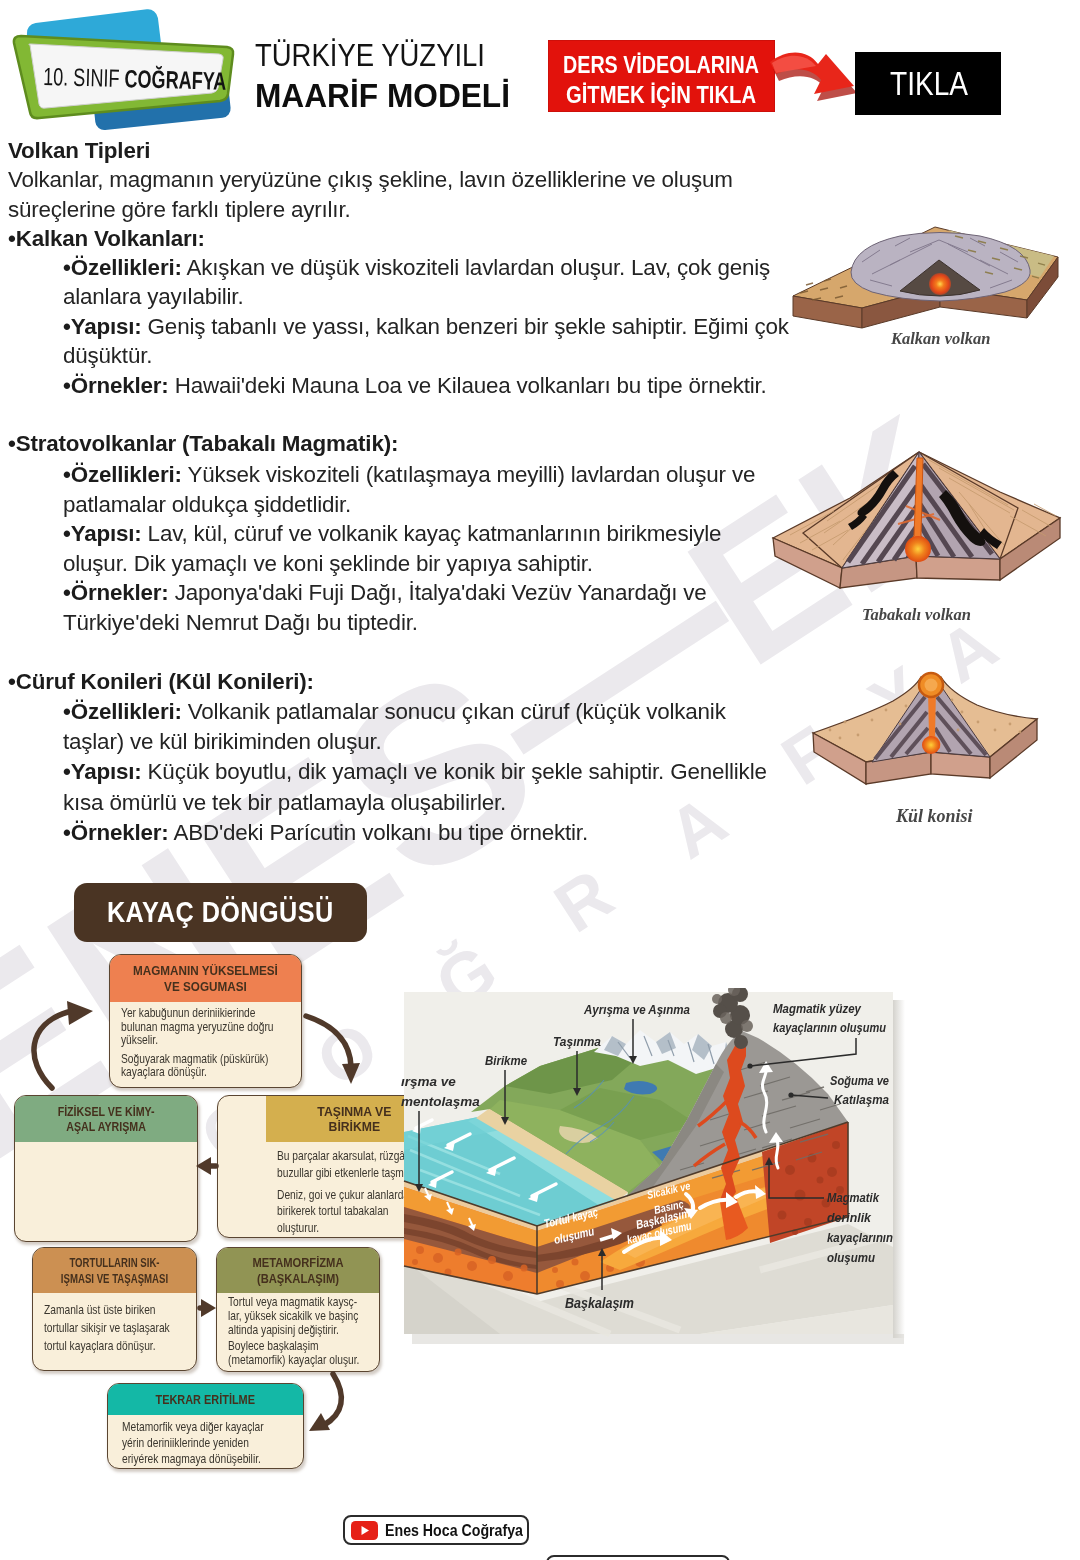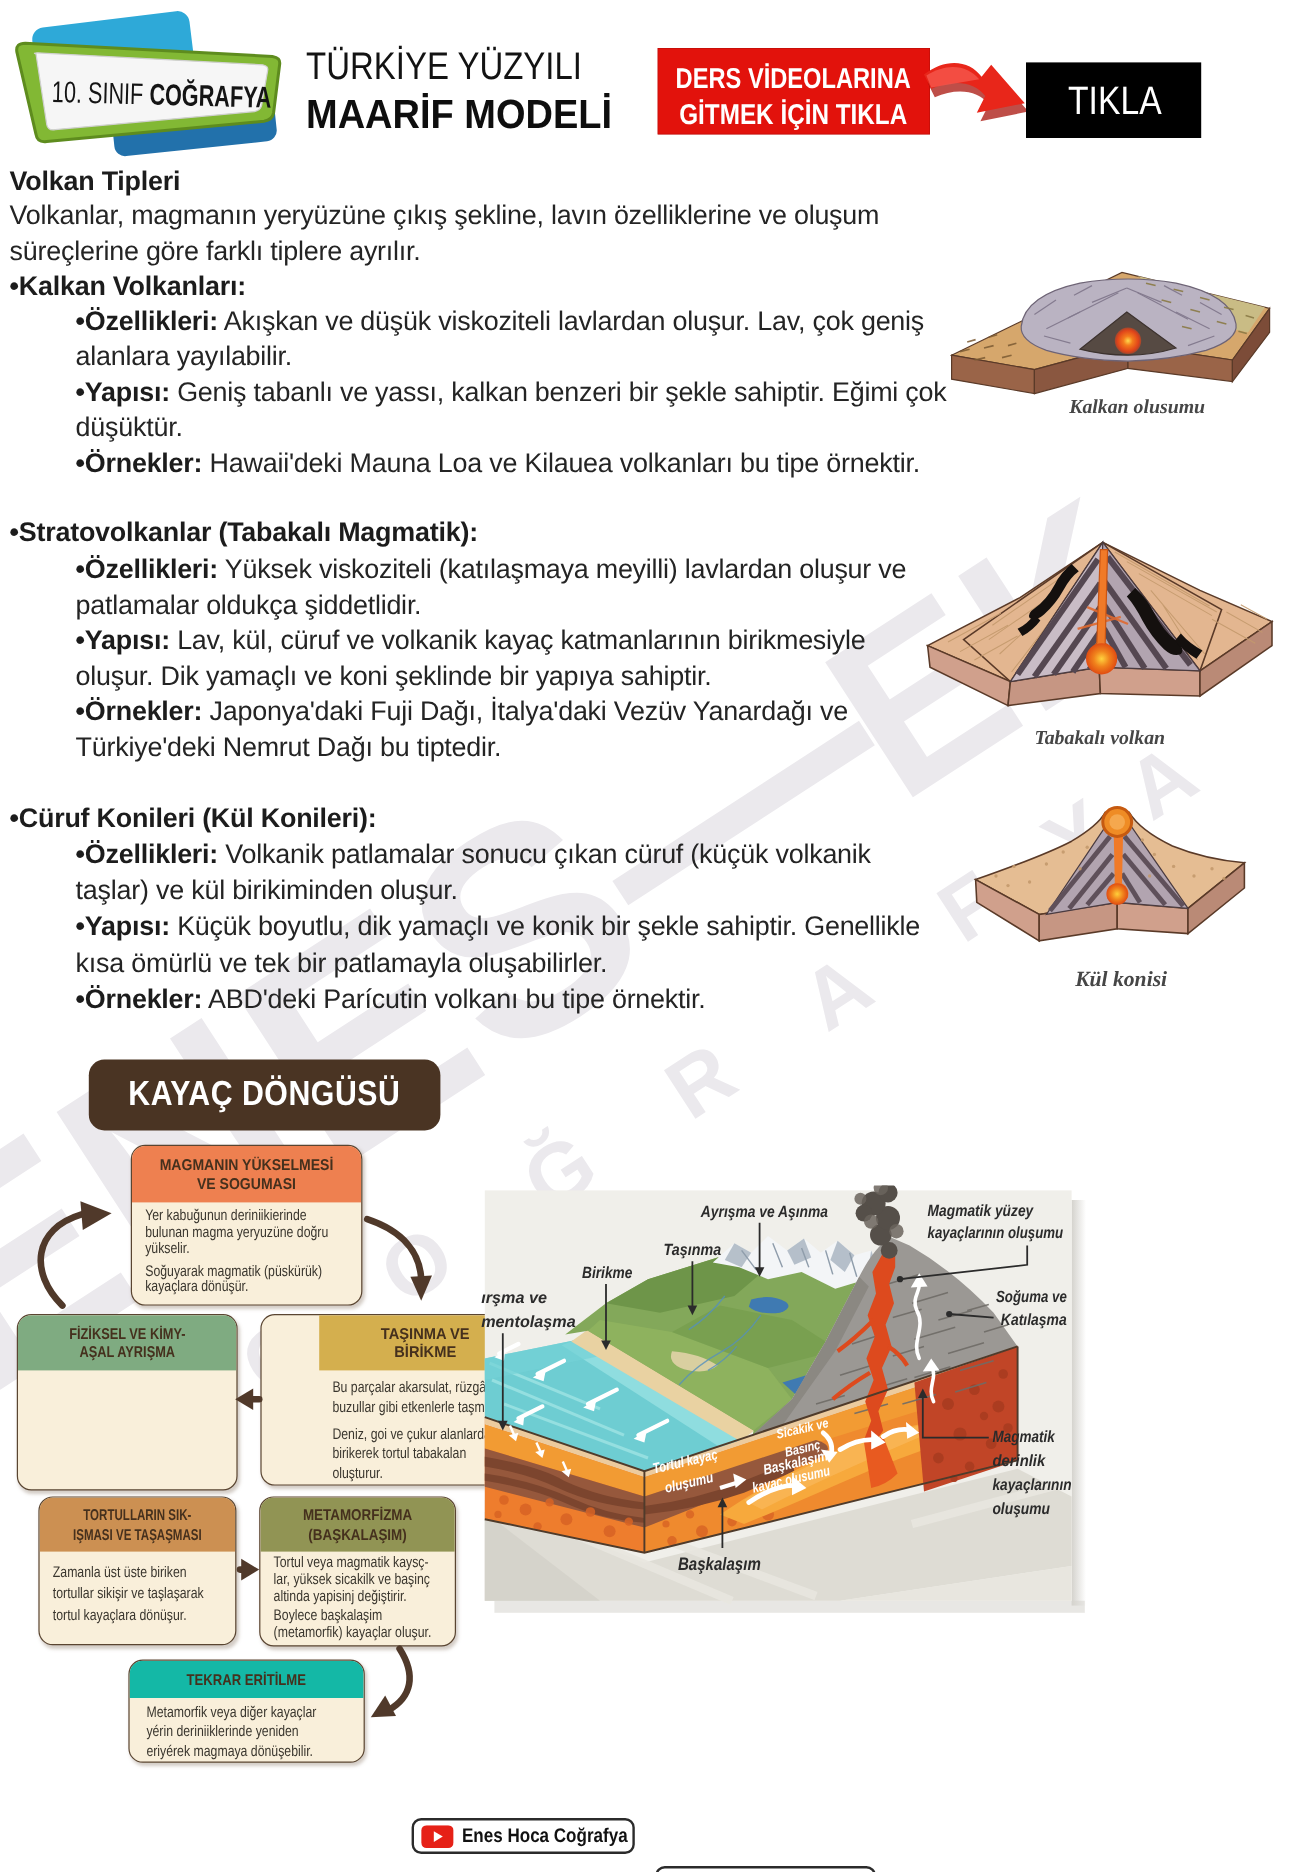--- a/index.html
+++ b/index.html
@@ -138,21 +138,21 @@
         <path d="M1000 248 l8 2"></path>
         <path d="M1020 256 l8 2"></path>
         <path d="M1038 263 l7 2"></path>
     <path d="M968 250 l8 2"></path>
         <path d="M992 258 l8 2"></path>
         <path d="M1014 268 l8 2"></path>
         <path d="M1032 276 l7 2"></path>
         <path d="M985 272 l8 2"></path>
   </g>
 </svg>
-<div class="cap" style="left:891px;top:329px;font-size:16.5px;">Kalkan olusumu</div>
+<div class="cap" style="left:891px;top:329px;font-size:16.5px;">Kalkan volkan</div>
 
 <svg class="abs" style="left:770px;top:440px;" width="300" height="170" viewBox="770 440 300 170">
   <g stroke="#5a3a28" stroke-width="1.3">
     <path d="M773 538 L850 498 L919 452 L1000 492 L1060 518 L1000 559 L916 556 L842 568 Z" fill="#e3b690"></path>
     <path d="M773 538 L842 568 L840 588 L775 556 Z" fill="#d0a08c"></path>
     <path d="M842 568 L916 556 L917 578 L840 588 Z" fill="#c69683"></path>
     <path d="M916 556 L1000 559 L1000 580 L917 578 Z" fill="#d0a08c"></path>
     <path d="M1000 559 L1060 518 L1060 538 L1000 580 Z" fill="#ba8a76"></path>
   </g>
   <path d="M919 452 L803 533 L842 568 Z" fill="#e3b690" stroke="#5a3a28" stroke-width="1.3"></path>

